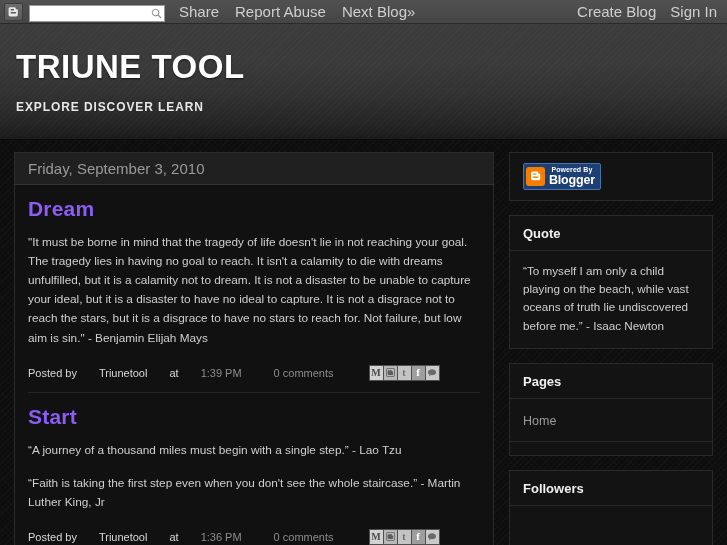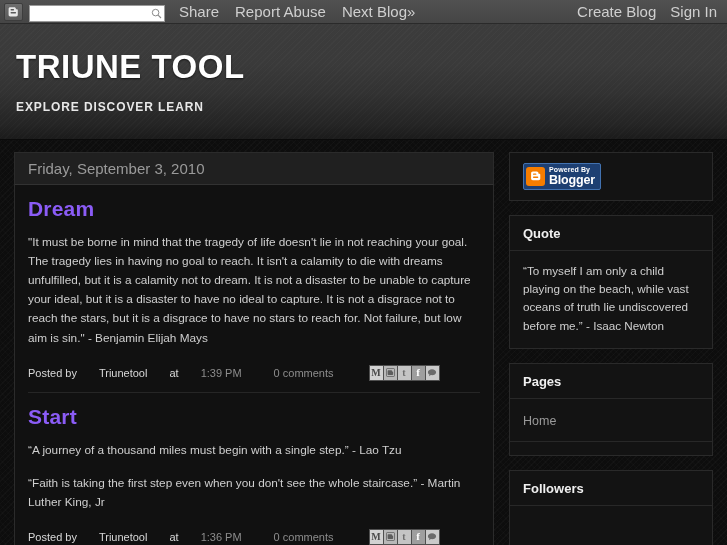--- a/index.html
+++ b/index.html
@@ -230,21 +230,21 @@
     cursor: pointer;
   }
   .pbb-icon {
     width: 19px; height: 19px;
     background: #f57d00;
     border-radius: 3px;
     display: flex; align-items: center; justify-content: center;
     margin-right: 4px;
     flex: 0 0 auto;
   }
-  .pbb-text { line-height: 1; }
+  .pbb-text { line-height: 1; text-align: center; }
   .pbb-top {
     font-size: 7px;
     font-weight: bold;
     color: #ffffff;
     display: block;
     letter-spacing: 0.1px;
   }
   .pbb-bot {
     font-size: 12.5px;
     font-weight: bold;

